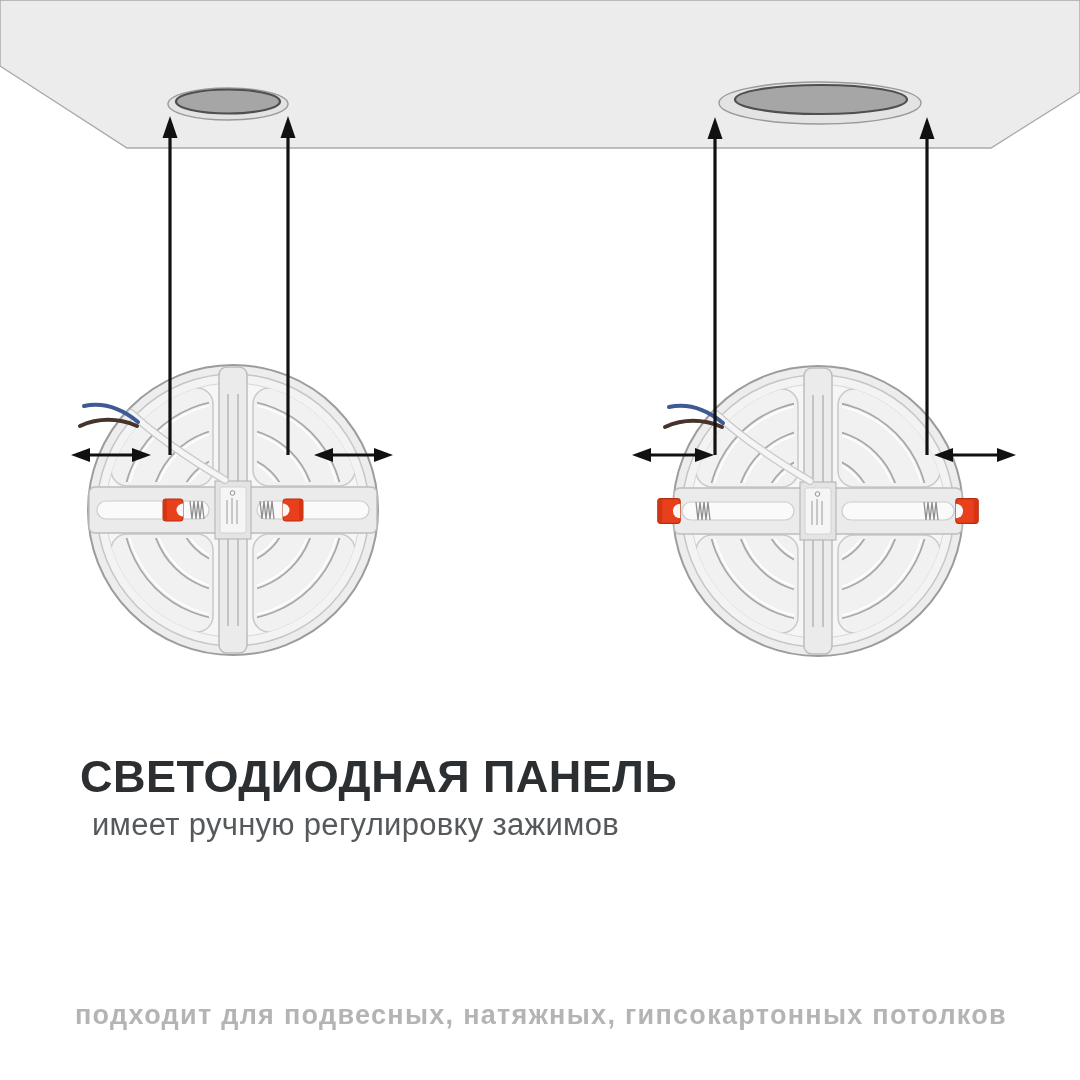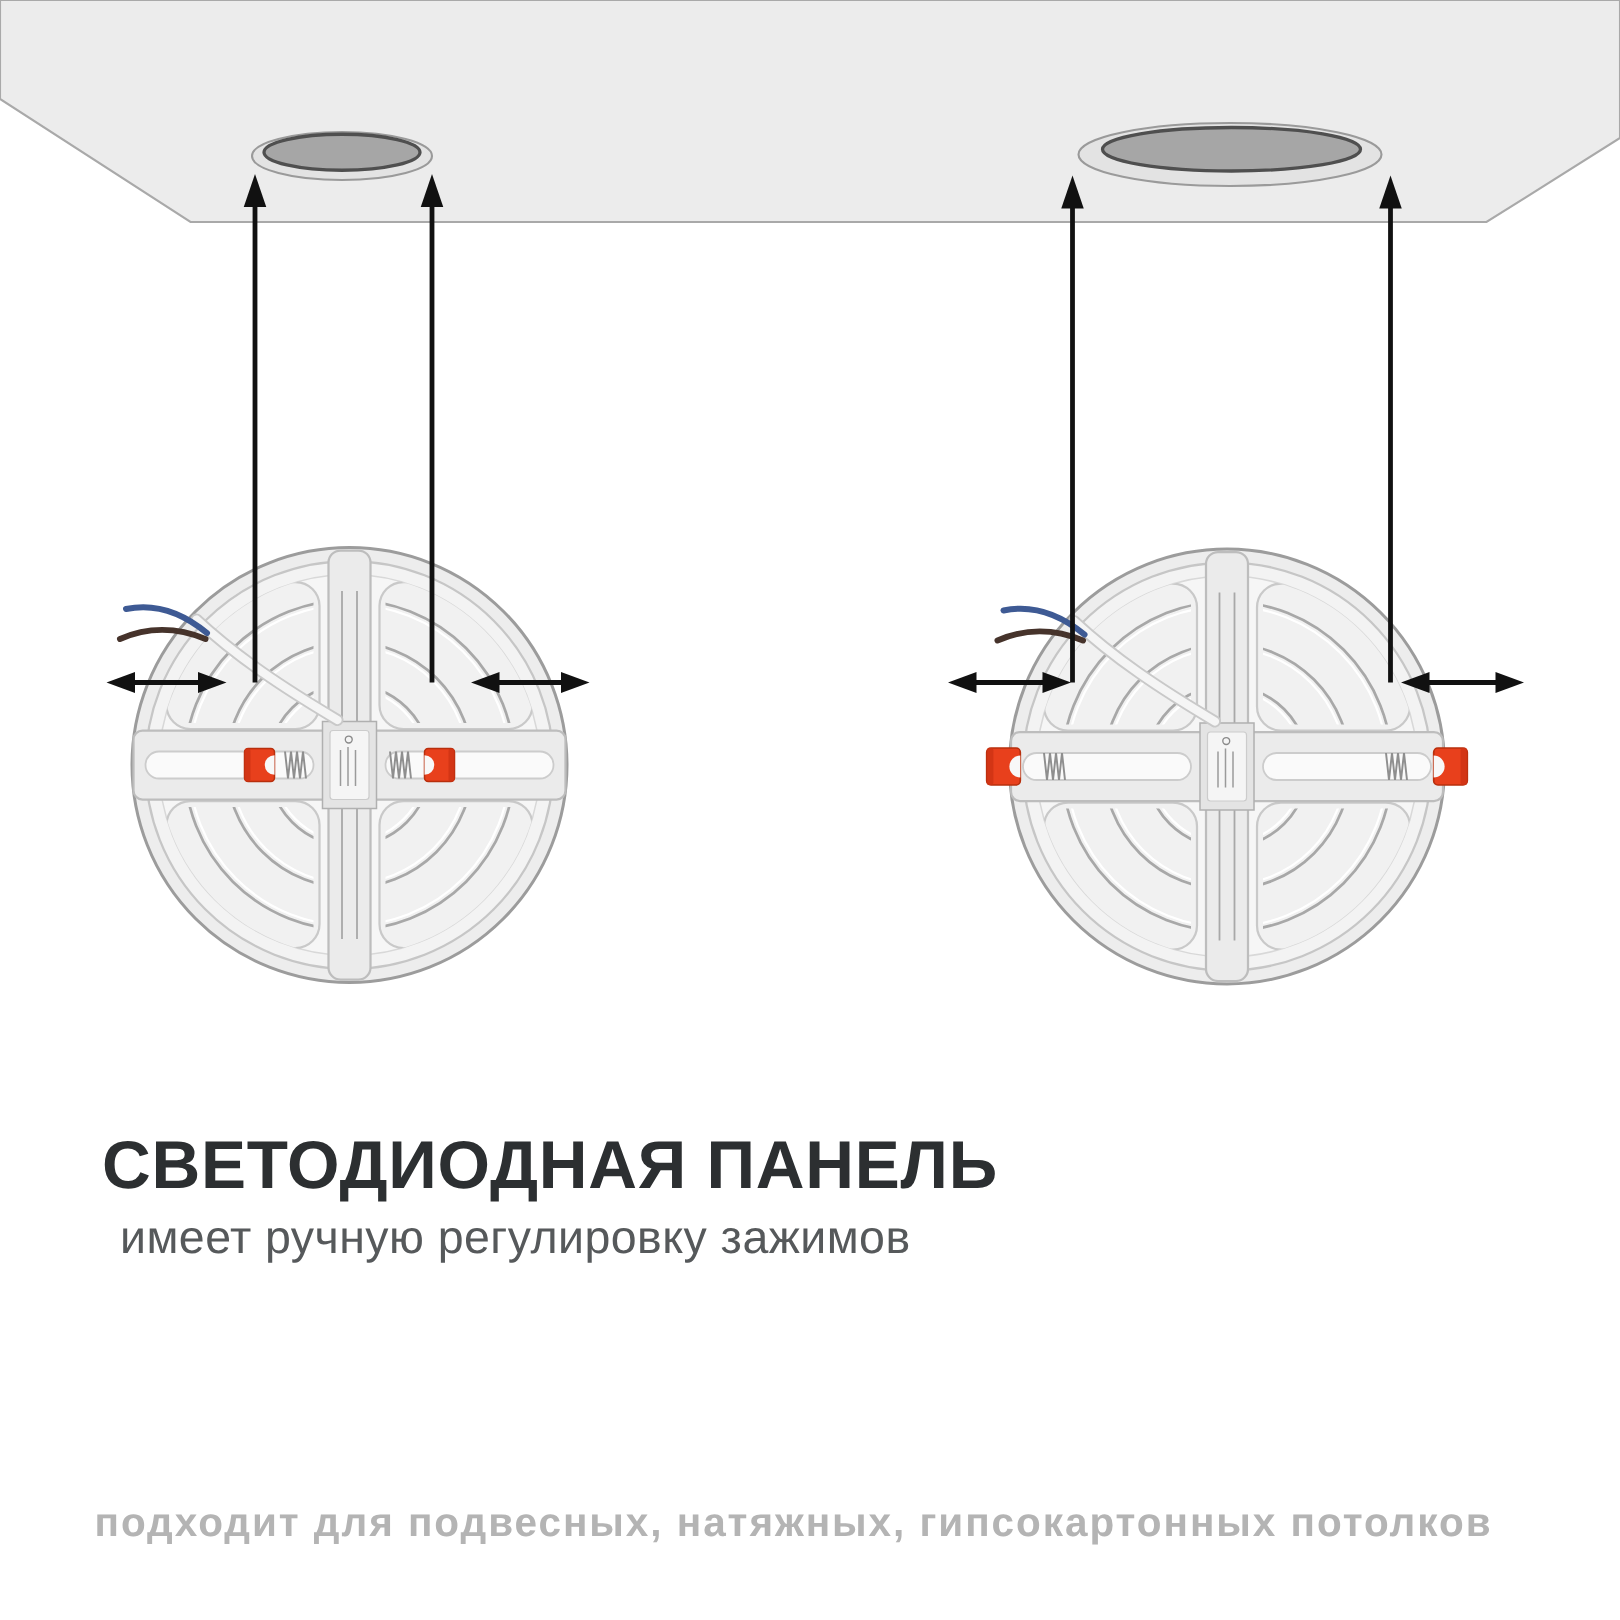--- a/index.html
+++ b/index.html
@@ -40,21 +40,21 @@
   .spring{fill:none;stroke:#8f8f8f;stroke-width:1.3;}
   .clip-body{fill:var(--clip-red);stroke:var(--clip-red-dark);stroke-width:1;}
   .clip-notch{fill:#f8f8f8;}
   .clip-edge{fill:#cf3414;opacity:0.85;}
   .cable-outline{fill:none;stroke:#c9c9c9;stroke-width:8;stroke-linecap:round;}
   .cable{fill:none;stroke:#f5f5f5;stroke-width:5.5;stroke-linecap:round;}
   .wire-blue{fill:none;stroke:var(--wire-blue);stroke-width:4;stroke-linecap:round;}
   .wire-brown{fill:none;stroke:var(--wire-brown);stroke-width:4;stroke-linecap:round;}
   .arrow-line{stroke:var(--arrow);stroke-width:3.2;}
   .arrow-head{fill:var(--arrow);}
-  .caption{position:absolute;white-space:nowrap;}
+  .caption{position:absolute;white-space:nowrap;margin-left:12px;}
   .caption.title{left:68px;top:751px;font-size:45px;font-weight:700;letter-spacing:0.5px;color:var(--title-text);}
   .caption.subtitle{left:80px;top:807px;font-size:31px;font-weight:400;letter-spacing:0.3px;color:var(--subtitle-text);}
   .caption.footer{left:63px;top:1000px;font-size:27px;font-weight:700;letter-spacing:1.3px;color:var(--footer-text);}
 </style>
 </head>
 <body>
 
 <svg id="diagram" width="1080" height="740" viewBox="0 0 1080 740">
   <defs>
     <clipPath id="faceClip">

